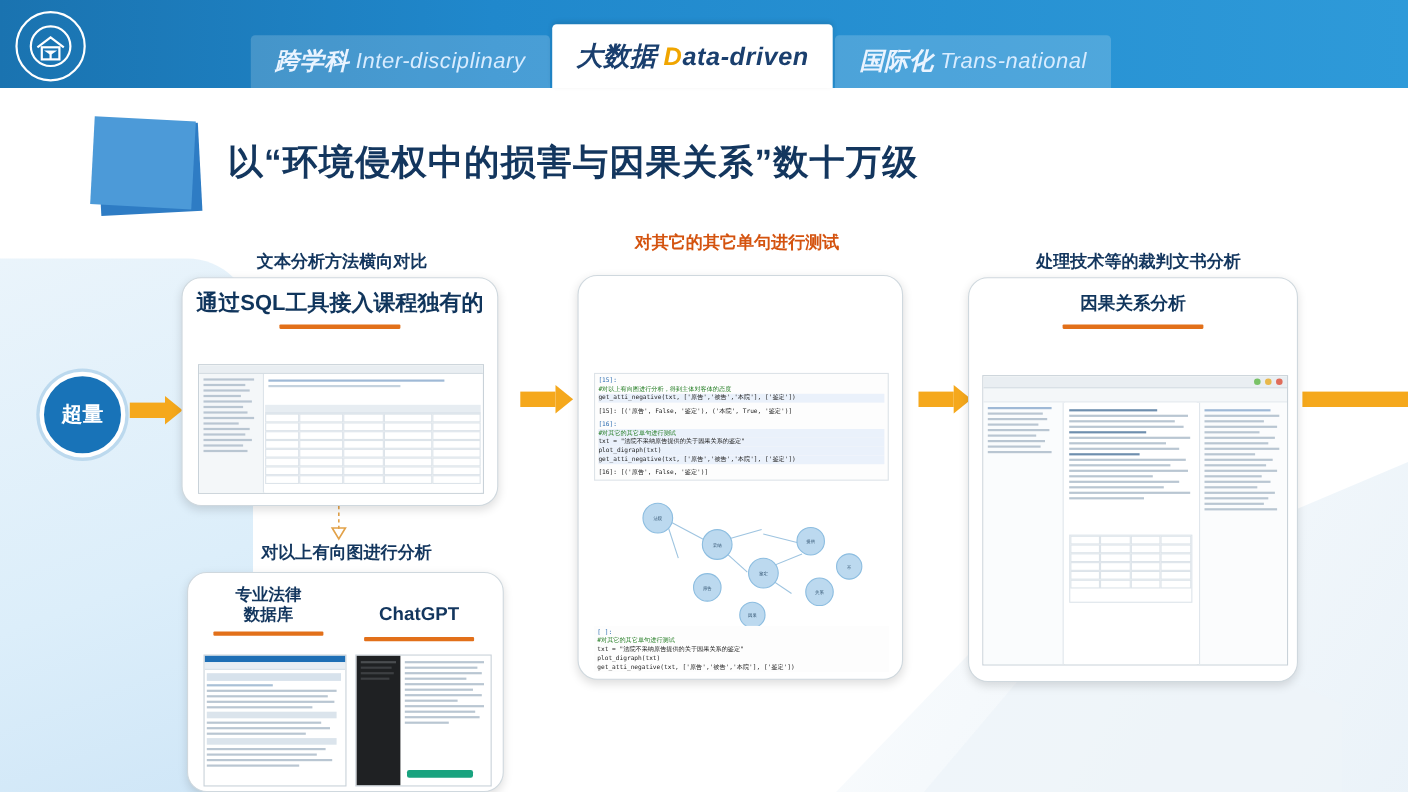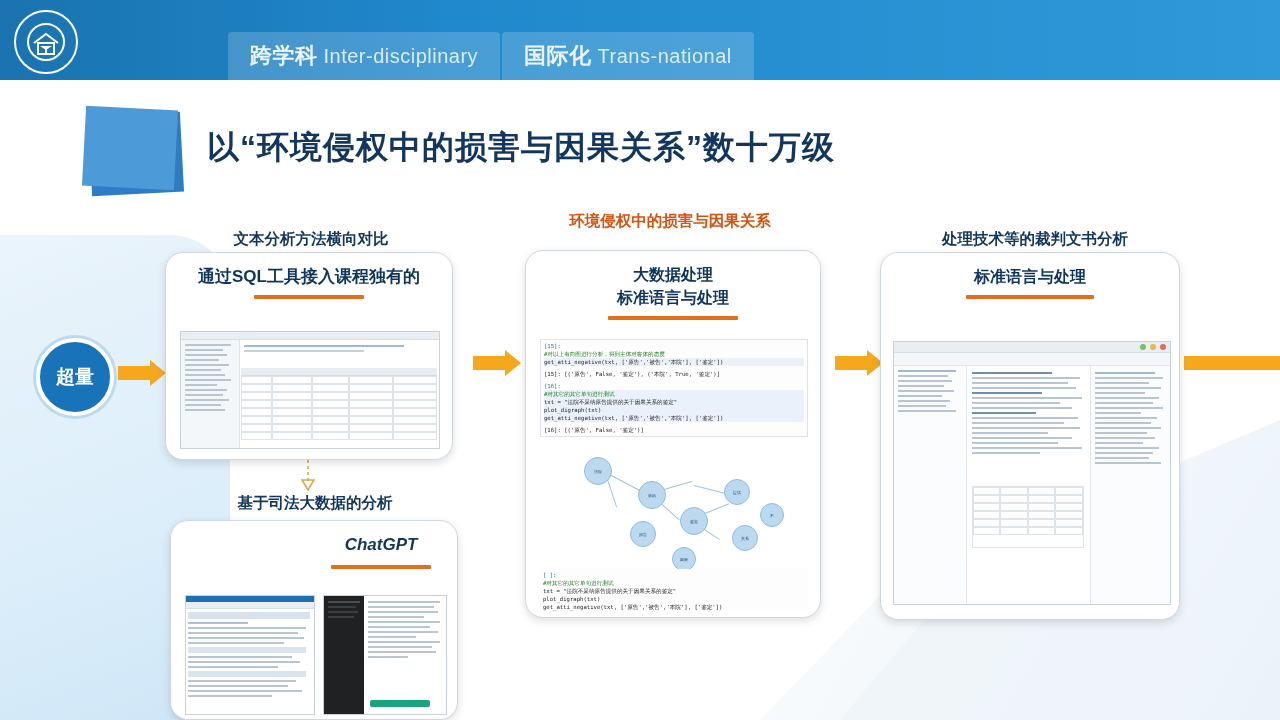--- a/index.html
+++ b/index.html
@@ -8,20 +8,21 @@
     font-family:"Liberation Sans", sans-serif;
     background:#ffffff;
     position:relative;
   }
 
   
   .topbar {
     position:absolute; left:0; top:0; width:1280px; height:80px;
     background:#1f7fc4;
     background:linear-gradient(90deg,#1a73b0 0%, #2088cc 35%, #2e9ad9 100%);
+    font-style:italic;
   }
   .logo {
     position:absolute; left:14px; top:10px; width:60px; height:60px;
     border-radius:50%; border:2px solid #ffffff;
     display:flex; align-items:center; justify-content:center;
   }
   .logo svg { display:block; }
 
   .tabs {
     position:absolute; left:228px; top:22px; height:58px;
@@ -163,43 +164,47 @@
         <rect x="19" y="27" width="2" height="5" fill="#ffffff"></rect>
       </svg>
     </span>
   </div>
 
   <div class="tabs">
     <div class="tab">
       <span>跨学科</span>
       <span class="en">Inter-disciplinary</span>
     </div>
+    <div class="tab active">
+      <span>大数据</span>
+      <span class="en"><b>D</b><span>ata-driven</span></span>
+    </div>
     <div class="tab">
       <span>国际化</span>
       <span class="en">Trans-national</span>
     </div>
   </div>
 </div>
 
 <div class="bg-left"></div>
 <div class="bg-poly"></div>
 <div class="bg-poly2"></div>
 
 <div class="note">
   <div class="sh1"></div>
   <div class="sh2"></div>
 </div>
 <div class="main-title">以“环境侵权中的损害与因果关系”数十万级</div>
 
 <div class="cap" style="left:218px; top:228px; width:186px;">文本分析方法横向对比</div>
 <div class="cap orange" style="left:520px; top:210px; width:300px;">
-  <div>环境侵权中的损害与因果关系</div>
+  <div>对其它的其它单句进行测试</div>
 </div>
 <div class="cap" style="left:900px; top:228px; width:270px;">处理技术等的裁判文书分析</div>
-<div class="cap" style="left:200px; top:492px; width:230px;">基于司法大数据的分析</div>
+<div class="cap" style="left:200px; top:492px; width:230px;">对以上有向图进行分析</div>
 
 <div class="badge">超量</div>
 
 <div class="arrow" style="left:118px; top:360px; width:48px;">
   <div class="bar" style="width:32px;"></div>
     <div class="head" style="left:32px;"></div>
 </div>
 <div class="arrow" style="left:473px; top:350px; width:48px;">
   <div class="bar" style="width:32px;"></div>
     <div class="head" style="left:32px;"></div>
@@ -211,21 +216,21 @@
 <div class="arrow" style="left:1184px; top:350px; width:96px;">
   <div class="bar" style="width:96px;"></div>
 </div>
 
 <svg style="position:absolute; left:296px; top:458px;" width="40" height="40">
   <path d="M12 2 L12 24" stroke="#e2a24a" stroke-width="1.5" stroke-dasharray="3,3" fill="none"></path>
   <path d="M6 22 L12 32 L18 22 Z" fill="none" stroke="#e2a24a" stroke-width="1.5"></path>
 </svg>
 
 <div class="card" style="left:165px; top:252px; width:288px; height:208px;">
-  <div class="card-head" style="font-size:17px;">
+  <div class="card-head" style="font-size:20px;">
     <div>通过SQL工具接入课程独有的</div>
     <div class="underline" style="width:110px;"></div>
   </div>
   <div class="shot" style="left:14px; top:78px; width:258px; height:116px;">
     <div class="tbar"></div>
     <div style="position:absolute; left:0; top:8px; width:58px; height:108px; background:#f4f7f9; border-right:1px solid #dde4ea;">
       <div class="lines" style="left:4px; top:4px;">
         <div class="ln" style="width:46px;"></div>
           <div class="ln" style="width:38px;"></div>
         <div class="ln" style="width:42px;"></div>
@@ -304,21 +309,26 @@
           <div class="gridcell" style="width:40px;"></div>
           <div class="gridcell" style="width:36px;"></div>
           <div class="gridcell" style="width:44px;"></div>
           <div class="gridcell" style="width:44px;"></div>
         </div>
     </div>
   </div>
 </div>
 
 <div class="card" style="left:170px; top:520px; width:288px; height:200px;">
-  <div style="position:absolute; left:150px; top:14px; width:120px;font-style:italic;">
+  <div style="position:absolute; left:14px; top:10px; width:118px;">
+    <div class="sub-title">专业法律</div>
+    <div class="sub-title">数据库</div>
+    <div class="underline" style="width:100px; margin-top:5px;"></div>
+  </div>
+  <div style="position:absolute; left:150px; top:28px; width:120px;">
     <div class="sub-title" style="font-size:17px;">ChatGPT</div>
     <div class="underline" style="width:100px; margin-top:10px;"></div>
   </div>
 
   <div class="shot" style="left:14px; top:74px; width:128px; height:118px;">
     <div style="height:6px; background:#1f6fb5;"></div>
     <div style="height:6px; background:#e8eef4; border-bottom:1px solid #d8e0e8;"></div>
     <div style="position:absolute; left:2px; top:16px;">
       <div class="ln" style="width:122px; background:#d7e2ec; height:7px;"></div>
       <div class="ln" style="width:60px; background:#a9c0d6;"></div>
@@ -358,25 +368,20 @@
       <div class="ln" style="width:72px;"></div>
       <div class="ln" style="width:64px;"></div>
       <div class="ln" style="width:68px;"></div>
       <div class="ln" style="width:40px;"></div>
     </div>
     <div style="position:absolute; left:46px; top:104px; width:60px; height:7px; background:#19a37f; border-radius:2px;"></div>
   </div>
 </div>
 
 <div class="card" style="left:525px; top:250px; width:296px; height:368px;">
-  <div class="card-head" style="font-size:16px;">
-    <div>大数据处理</div>
-    <div>标准语言与处理</div>
-    <div class="underline" style="width:130px;"></div>
-  </div>
 
   <div class="codebox" style="left:14px; top:88px; width:268px; height:98px;">
     <div class="idx">[15]:</div>
     <div class="cmt">#对以上有向图进行分析，得到主体对客体的态度</div>
     <div class="hl">get_atti_negative(txt, ['原告','被告','本院'], ['鉴定'])</div>
     <div style="margin-top:4px;">[15]: [('原告', False, '鉴定'), ('本院', True, '鉴定')]</div>
     <div class="idx" style="margin-top:4px;">[16]:</div>
     <div class="cmt hl">#对其它的其它单句进行测试</div>
     <div class="hl">txt = "法院不采纳原告提供的关于因果关系的鉴定"</div>
     <div class="hl">plot_digraph(txt)</div>
@@ -407,21 +412,21 @@
     <div class="idx">[ ]:</div>
     <div class="cmt">#对其它的其它单句进行测试</div>
     <div>txt = "法院不采纳原告提供的关于因果关系的鉴定"</div>
     <div>plot_digraph(txt)</div>
     <div>get_atti_negative(txt, ['原告','被告','本院'], ['鉴定'])</div>
   </div>
 </div>
 
 <div class="card" style="left:880px; top:252px; width:300px; height:368px;">
   <div class="card-head" style="font-size:16px;">
-    <div>标准语言与处理</div>
+    <div>因果关系分析</div>
     <div class="underline" style="width:128px;"></div>
   </div>
 
   <div class="shot" style="left:12px; top:88px; width:276px; height:262px;">
     <div style="height:10px; background:#e9eef2; border-bottom:1px solid #d5dde3; position:relative;">
       <div style="position:absolute; right:4px; top:2px; width:6px; height:6px; border-radius:50%; background:#e06c5a;"></div>
       <div style="position:absolute; right:14px; top:2px; width:6px; height:6px; border-radius:50%; background:#e8b84b;"></div>
       <div style="position:absolute; right:24px; top:2px; width:6px; height:6px; border-radius:50%; background:#79c267;"></div>
     </div>
     <div style="height:12px; background:#f4f7f9; border-bottom:1px solid #e0e6ec;"></div>

